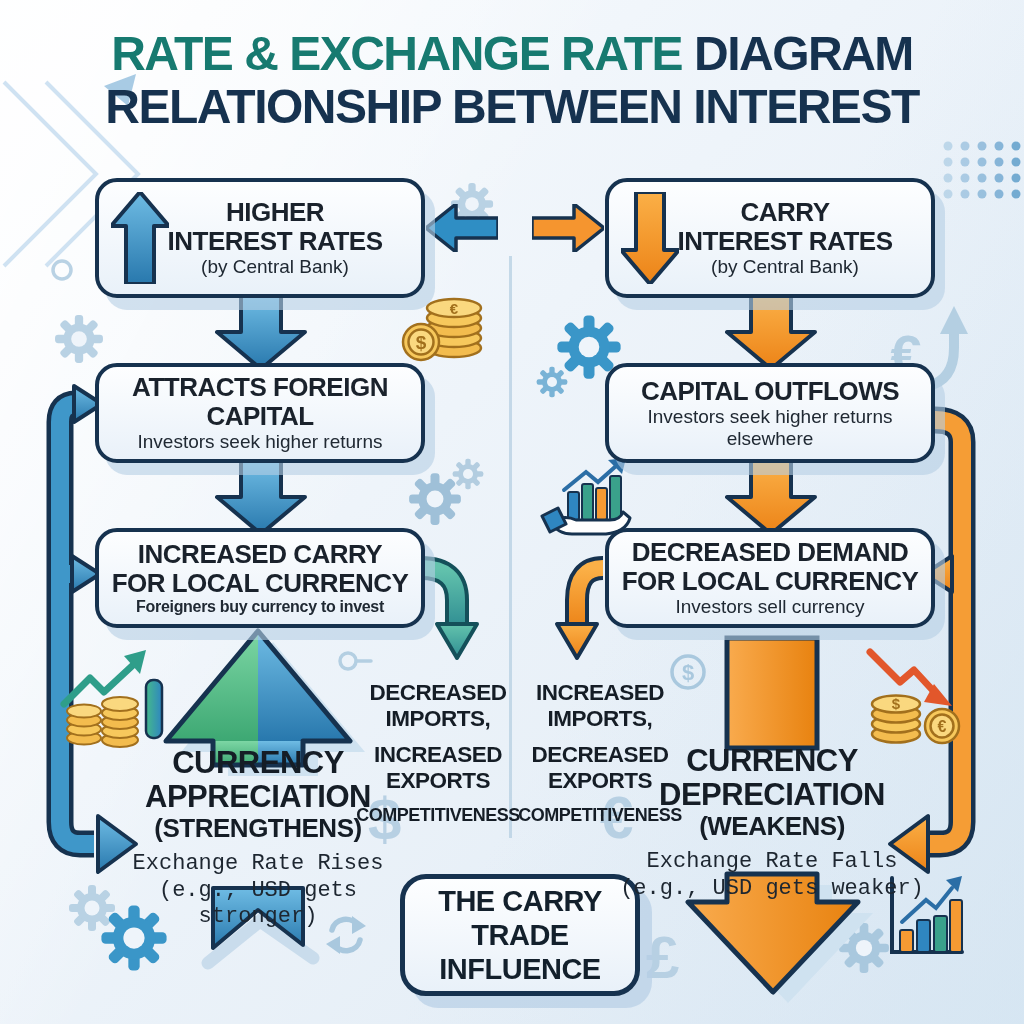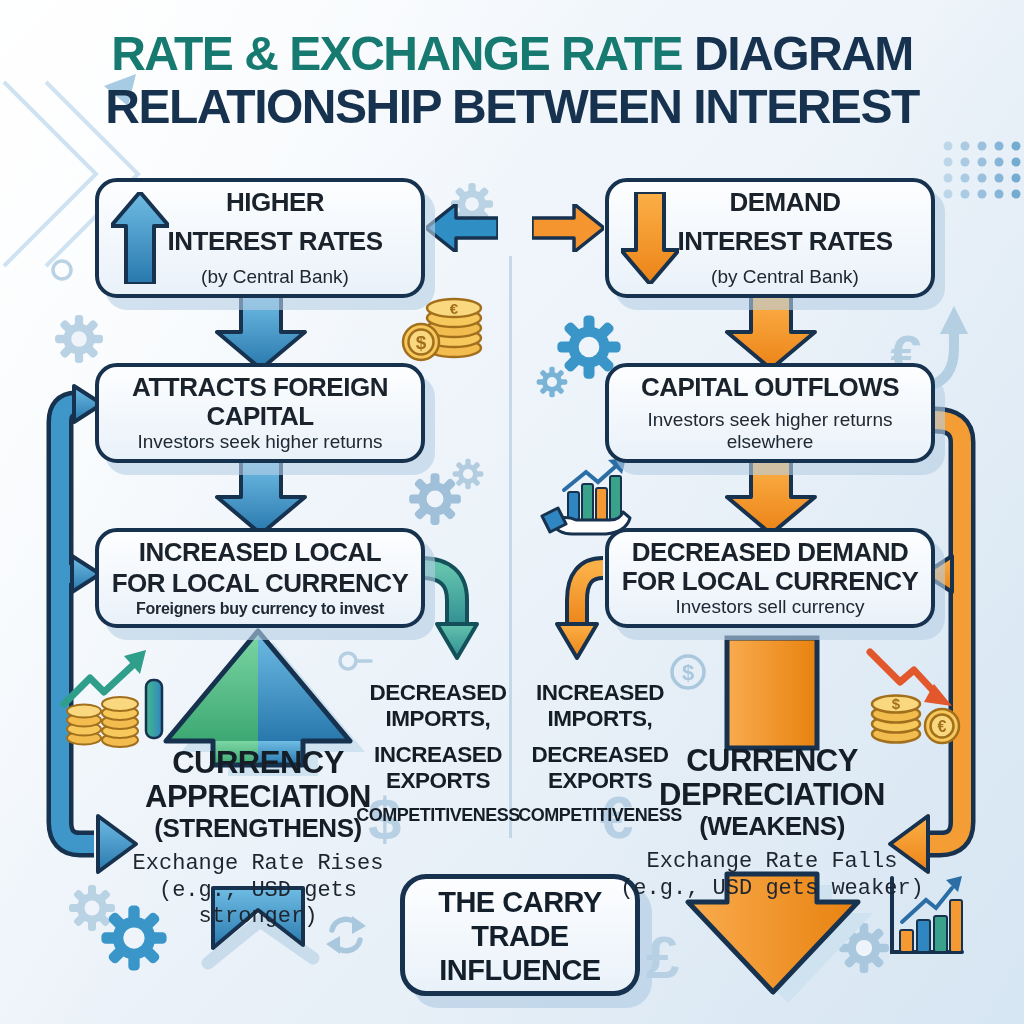--- a/index.html
+++ b/index.html
@@ -14,22 +14,22 @@
   svg.abs { display:block; }
   .z1{z-index:1}.z2{z-index:2}
 
   .title { position:absolute; left:0; right:0; top:28px; text-align:center; z-index:4;
     font-weight:700; font-size:48px; line-height:1.1; letter-spacing:-1.5px; color:#16324f; }
   .title .accent { color:#177a70; }
 
   .box { position:absolute; width:330px; border:4px solid #16324f; border-radius:22px;
     background:linear-gradient(180deg,#fdfeff 0%,#e9f1f9 100%);
     box-shadow:10px 12px 0 rgba(182,207,229,.6);
-    display:flex; flex-direction:column; justify-content:space-between; align-items:center;
-    text-align:center; padding:6px 10px; z-index:3; }
+    display:flex; flex-direction:column; justify-content:center; align-items:center;
+    text-align:center; padding:18px 10px; z-index:3; }
   .box.has-icon { padding-left:40px; }
   .box-line { font-weight:700; font-size:26px; line-height:1.12; color:#1a222c; letter-spacing:-0.5px; }
   .box-line:empty { display:none; }
   .box-note { font-size:19px; line-height:1.15; color:#20293300; color:#202933; margin-top:0; }
   .box-note.tight { font-size:16px; letter-spacing:-0.3px; white-space:nowrap;font-weight:bold; }
   .box-icon { position:absolute; left:12px; top:50%; transform:translateY(-50%); }
 
   .carry { width:240px; border-width:5px; border-radius:26px; box-shadow:12px 12px 0 rgba(182,207,229,.7); }
   .carry .box-line { font-size:29px; line-height:1.18; letter-spacing:-0.5px; color:#13202c; }
 
@@ -207,30 +207,30 @@
   </svg>
   <div class="box" style="left:95px;top:363px;height:100px">
     <div class="box-line">ATTRACTS FOREIGN</div>
     <div class="box-line">CAPITAL</div>
     <div class="box-note">Investors seek higher returns</div>
   </div>
   <svg class="abs z2" style="left:215px;top:459px" width="92" height="78" viewBox="0 0 92 78">
     <polygon points="26,2 66,2 66,38 90,38 46,75 2,38 26,38" fill="url(#gBlue)" stroke="#16324f" stroke-width="4" stroke-linejoin="round"></polygon>
   </svg>
   <div class="box" style="left:95px;top:528px;height:100px">
-    <div class="box-line">INCREASED LOCAL</div>
+    <div class="box-line">INCREASED CARRY</div>
     <div class="box-line">FOR LOCAL CURRENCY</div>
     <div class="box-note tight">Foreigners buy currency to invest</div>
   </div>
 
   <div class="box has-icon" style="left:605px;top:178px;height:120px">
     <svg class="box-icon" width="58" height="92" viewBox="0 0 58 92">
       <polygon points="15,0 43,0 43,58 58,58 29,92 0,58 15,58" fill="url(#gOrange)" stroke="#16324f" stroke-width="4" stroke-linejoin="round"></polygon>
     </svg>
-    <div class="box-line">DEMAND</div>
+    <div class="box-line">CARRY</div>
     <div class="box-line">INTEREST RATES</div>
     <div class="box-note">(by Central Bank)</div>
   </div>
   <svg class="abs z2" style="left:725px;top:294px" width="92" height="78" viewBox="0 0 92 78">
     <polygon points="26,2 66,2 66,38 90,38 46,75 2,38 26,38" fill="url(#gOrange)" stroke="#16324f" stroke-width="4" stroke-linejoin="round"></polygon>
   </svg>
   <div class="box" style="left:605px;top:363px;height:100px">
     <div class="box-line">CAPITAL OUTFLOWS</div>
 
     <div class="box-note" style="max-width:250px">Investors seek higher returns elsewhere</div>

